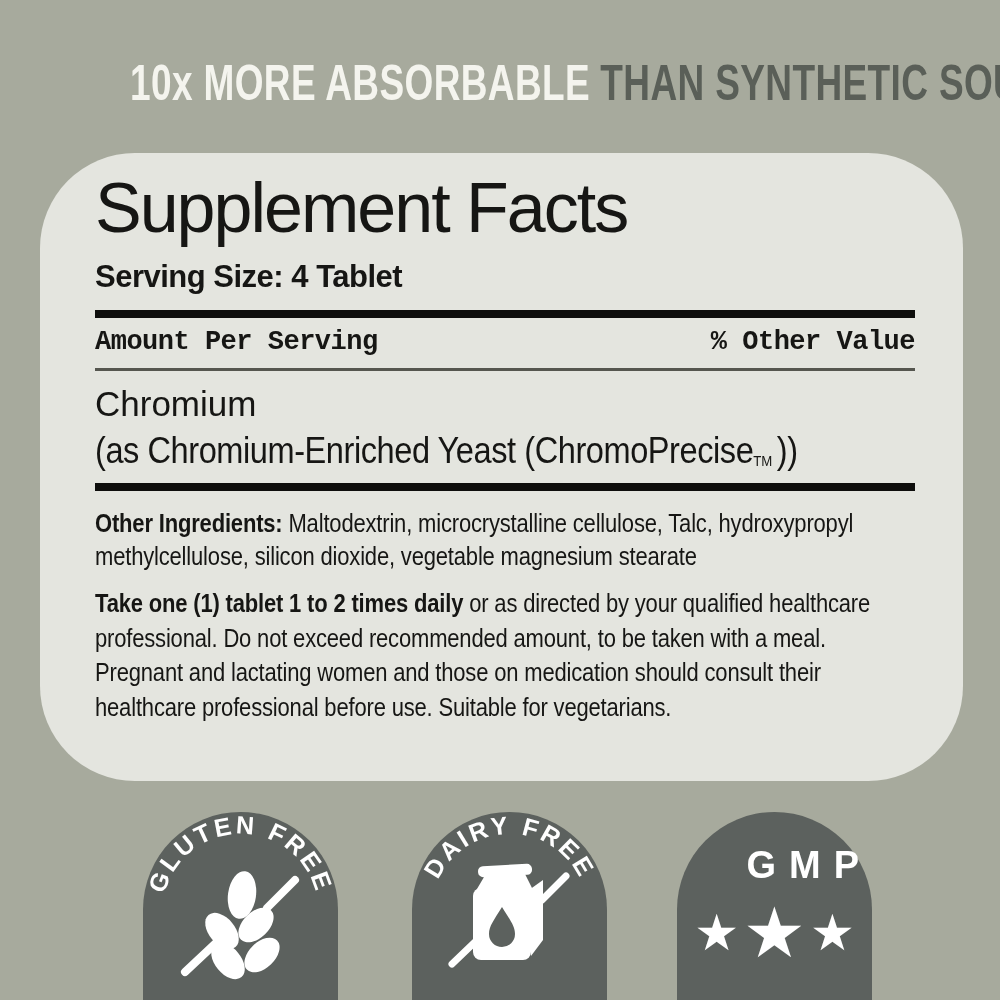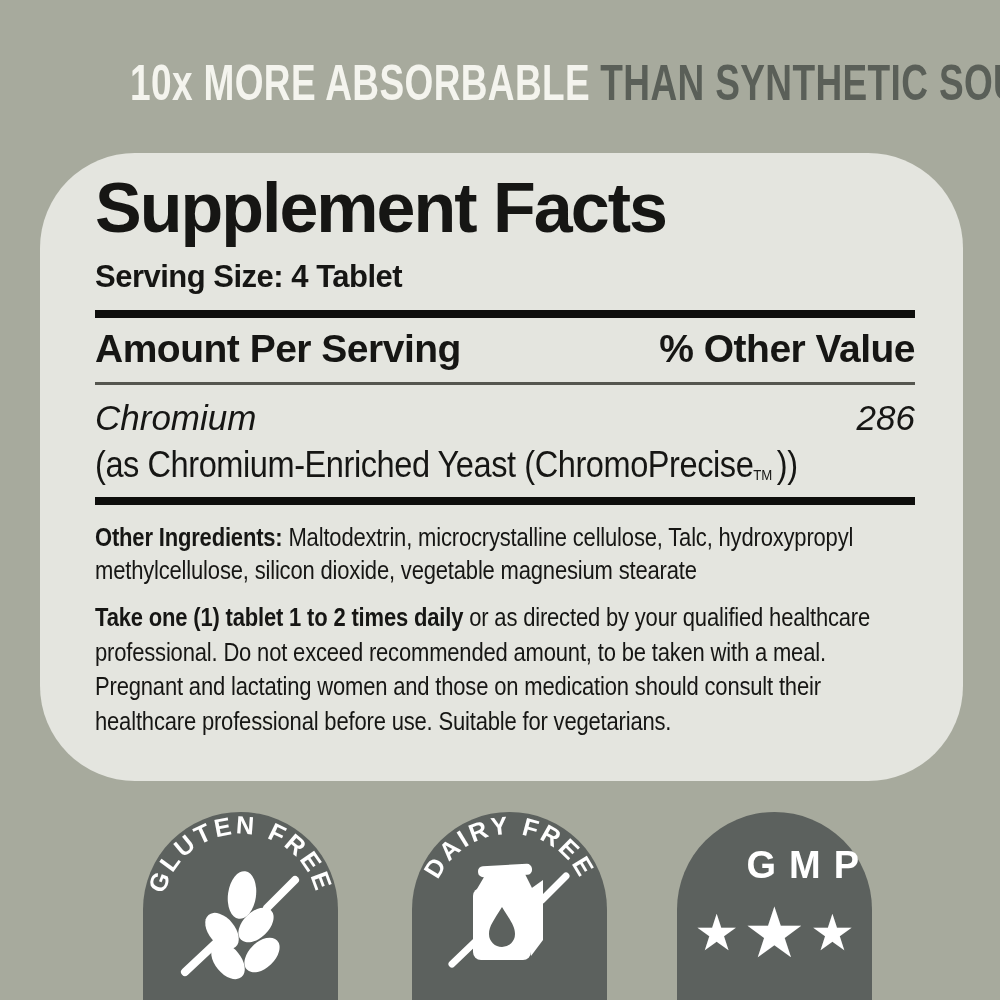--- a/index.html
+++ b/index.html
@@ -44,21 +44,21 @@
   }
   .panel-inner {
     position: absolute;
     left: 55px;
     top: 20px;
     width: 820px;
     color: #161614;
   }
   .sf-title {
     font-size: 70px;
-    font-weight: bold;
+    font-weight: normal;
     letter-spacing: -2px;
     line-height: 1.0;
   }
   .serving-block {
     margin-top: 14px;
     font-size: 31px;
     font-weight: bold;
     line-height: 1.27;
     letter-spacing: -0.5px;
   }
@@ -66,35 +66,35 @@
     margin-top: 14px;
     height: 8px;
     background: #0e0e0c;
   }
   .bar-thick.second { margin-top: 14px; }
   .col-header {
     display: flex;
     justify-content: space-between;
     align-items: baseline;
     padding: 9px 0 11px 0;
-    font-size: 39px;
+    font-size: 27px;
     font-weight: bold;
     letter-spacing: -0.5px;
+    font-family: Liberation Mono, monospace;
   }
   .bar-thin {
     height: 3px;
     background: #55564f;
   }
   .nutrient-row {
     display: flex;
     align-items: center;
     padding-top: 15px;
     font-size: 35px;
     line-height: 1.05;
-    font-style: italic;
   }
   .nutrient-row .n-name { flex: 1; }
   .nutrient-row .n-amount { }
   .nutrient-row .n-dv { width: 150px; text-align: right; }
   .nutrient-detail {
     margin-top: 9px;
     font-size: 37px;
     line-height: 1.0;
     width: 932px;
     transform: scaleX(0.88);
@@ -193,21 +193,20 @@
 
       <div class="col-header">
         <span>Amount Per Serving</span>
         <span>% Other Value</span>
       </div>
 
       <div class="bar-thin"></div>
 
       <div class="nutrient-row">
         <span class="n-name">Chromium</span>
-        <span class="n-dv">286</span>
       </div>
 
       <div class="nutrient-detail">
         <span>(as Chromium-Enriched Yeast (ChromoPrecise</span><span class="tm-mark">TM</span><span>))</span>
       </div>
 
       <div class="bar-thick second"></div>
 
       <div class="para other">
         <b>Other Ingredients:</b><span> Maltodextrin, microcrystalline cellulose, Talc, hydroxypropyl methylcellulose, silicon dioxide, vegetable magnesium stearate</span>

